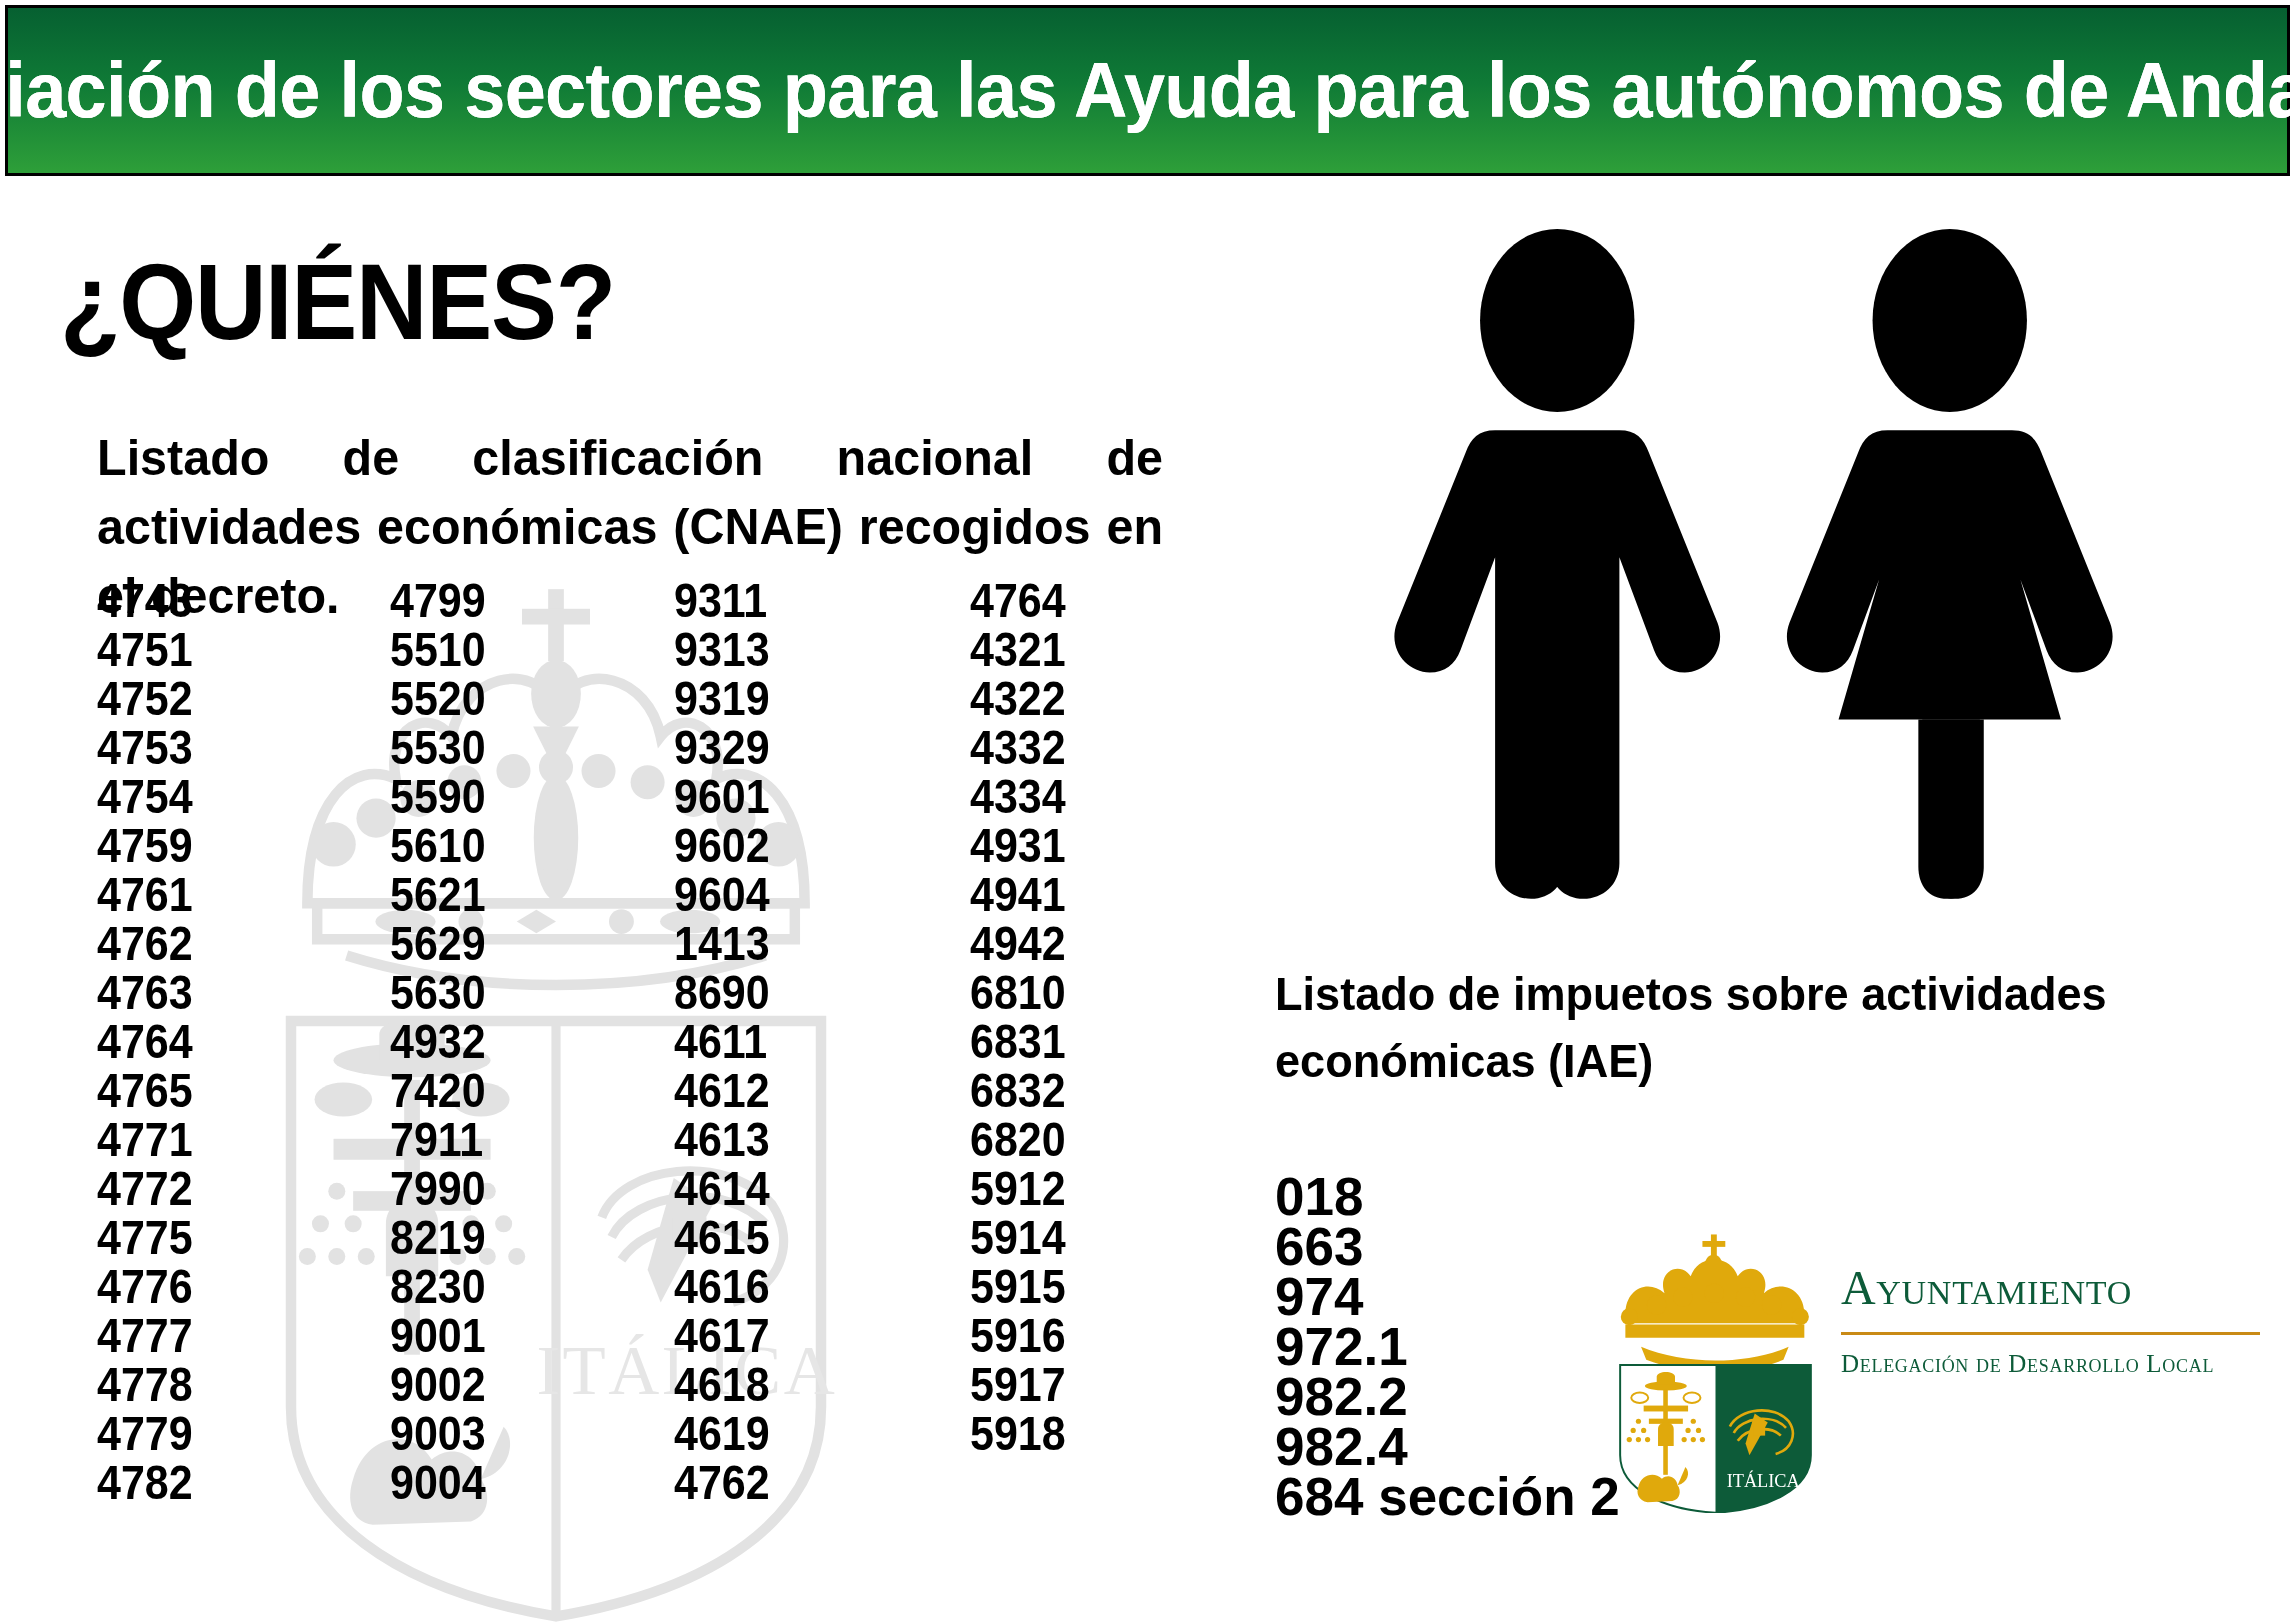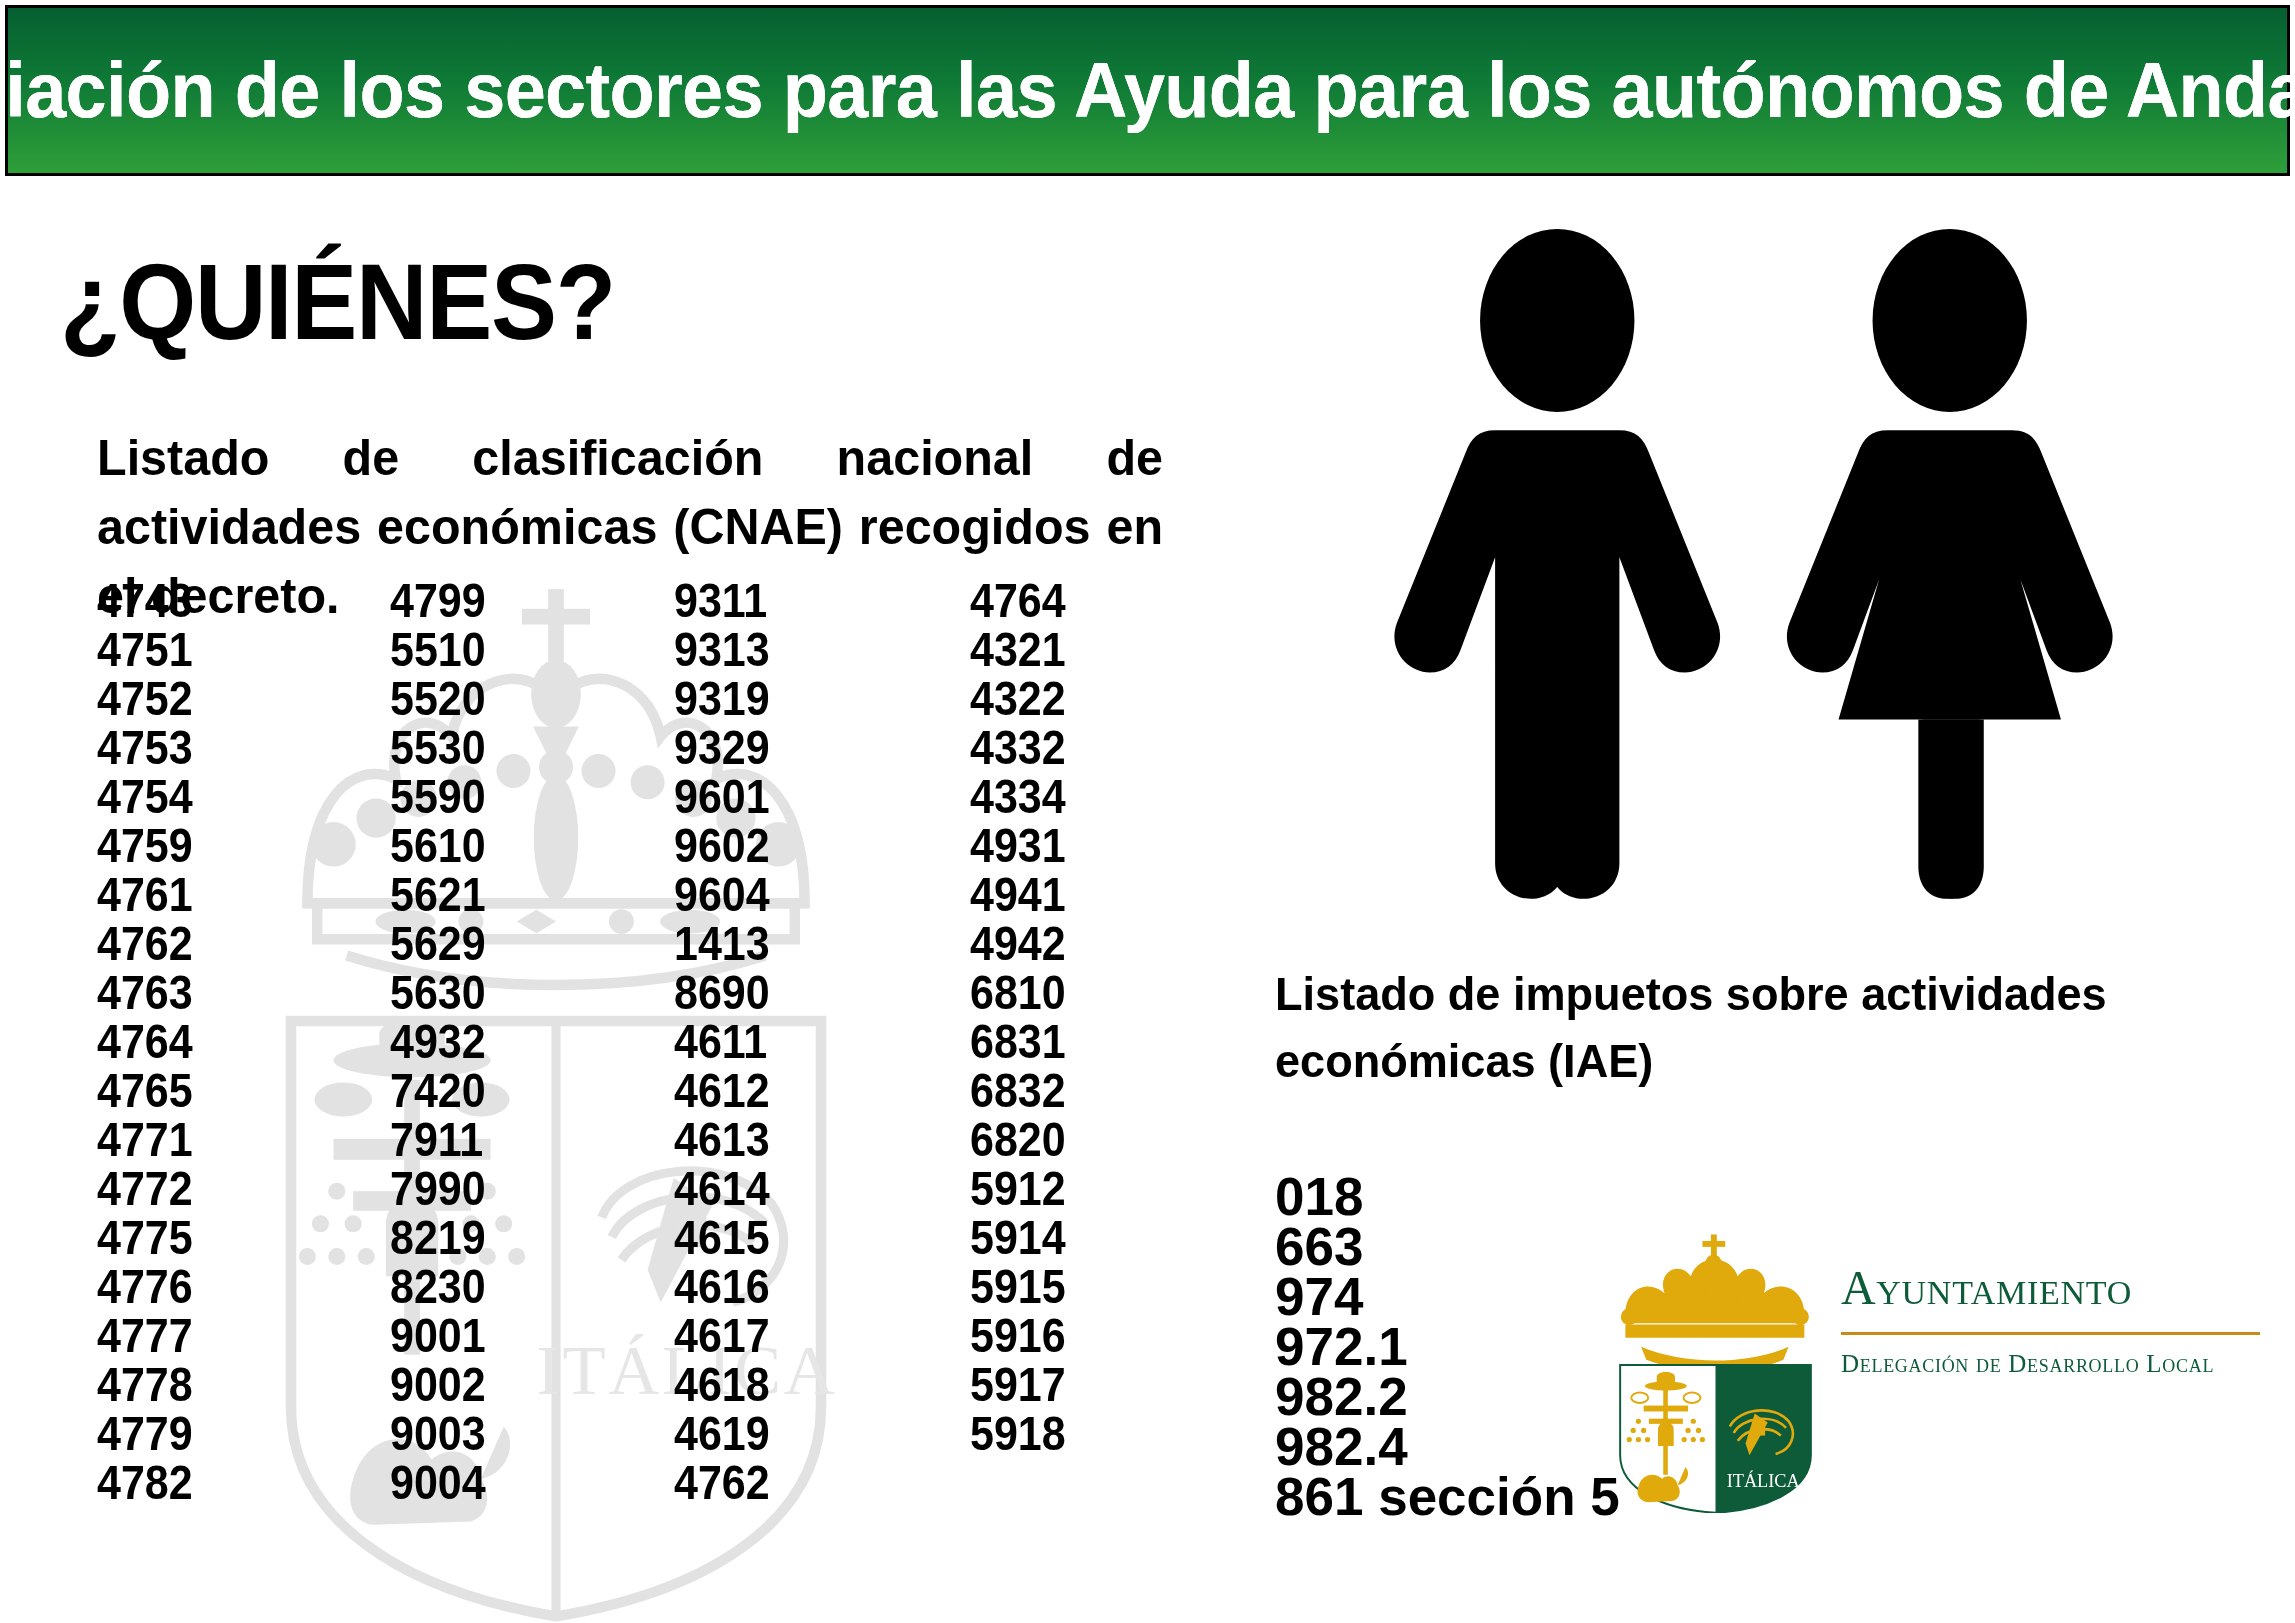--- a/index.html
+++ b/index.html
@@ -302,21 +302,21 @@
 </div>
 
 <div class="iae-title">Listado de impuetos sobre actividades económicas (IAE)</div>
 <div class="iae-list" id="iaeList">
     <div class="iae">018</div>
     <div class="iae">663</div>
     <div class="iae">974</div>
     <div class="iae">972.1</div>
     <div class="iae">982.2</div>
     <div class="iae">982.4</div>
-    <div class="iae">861 sección 5</div>
+    <div class="iae">684 sección 2</div>
   </div>
 
 <div class="logo">
   <div class="logo-mark">
     <svg viewBox="0 0 320 440" xmlns="http://www.w3.org/2000/svg" aria-hidden="true">
 
       <g fill="#e0a90c">
         <rect x="153" y="14" width="9" height="36"></rect>
         <rect x="140" y="24" width="35" height="9"></rect>
         <ellipse cx="157" cy="62" rx="14" ry="17"></ellipse>

